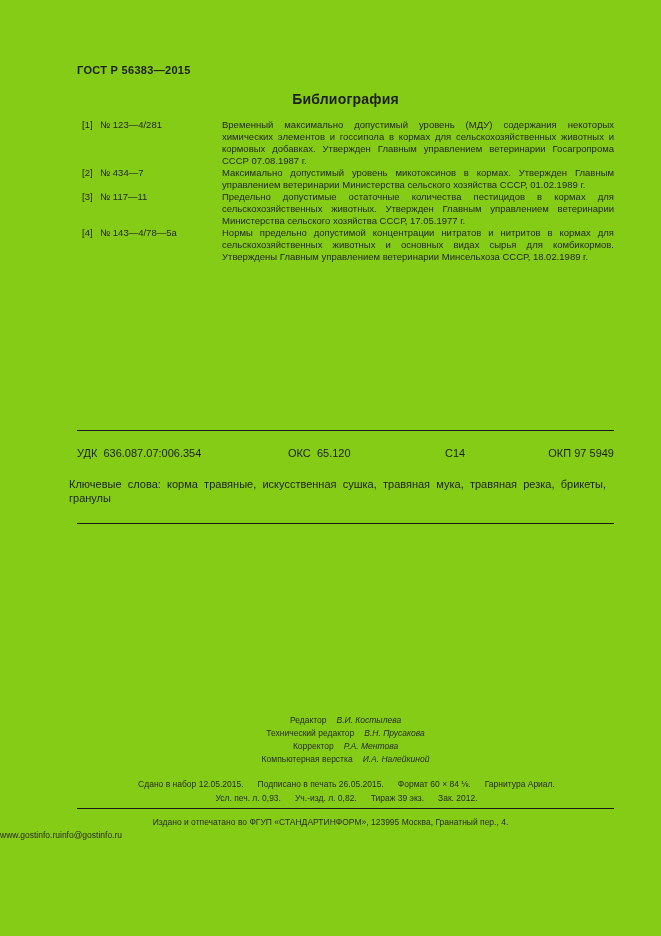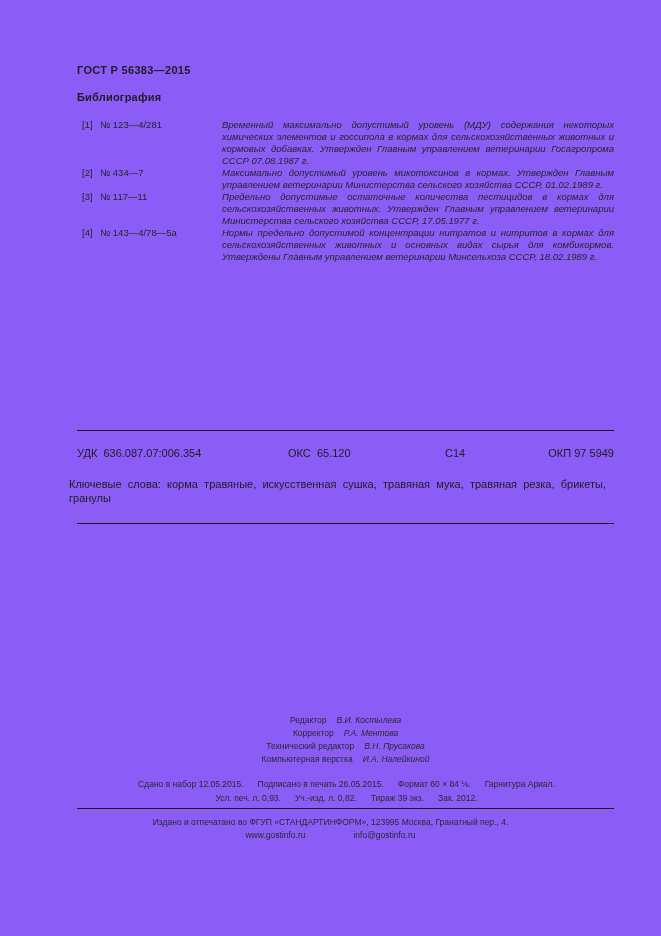--- a/index.html
+++ b/index.html
@@ -1,28 +1,28 @@
 <!DOCTYPE html>
 <html><head>
 <meta charset="utf-8">
 <style>
   html,body{margin:0;padding:0;background:#ffffff;}
   .page{
-    position:relative;width:661px;height:936px;background:#8b5cf6;
+    position:relative;width:661px;height:936px;background:#84cc16;
     font-family:"Liberation Sans","DejaVu Sans",sans-serif;color:#1e1e1e;
     overflow:hidden;
   }
   .doc-number{position:absolute;left:77px;top:64px;font-size:11px;font-weight:bold;letter-spacing:.3px;}
-  .section-title{position:absolute;left:77px;top:91px;width:537px;font-size:11px;font-weight:bold;letter-spacing:.2px;}
+  .section-title{position:absolute;left:77px;top:91px;width:537px;text-align:center;font-size:14px;font-weight:bold;letter-spacing:.2px;}
 
   .bib{position:absolute;left:82px;top:119px;width:532px;font-size:9.5px;line-height:12px;color:#262626;}
   .bib-entry{display:flex;align-items:flex-start;}
   .bib-label{flex:none;width:140px;display:flex;}
   .bib-index{flex:none;width:18px;}
-  .bib-text{flex:1;text-align:justify;font-style:italic;}
+  .bib-text{flex:1;text-align:justify;}
 
   .rule{position:absolute;left:77px;width:537px;height:0;border-top:1.5px solid #1a1a1a;}
   .rule-1{top:430px;}
   .rule-2{top:523px;}
   .rule-3{top:808px;}
 
   .class-row{position:absolute;left:0;top:447px;width:661px;height:14px;font-size:11px;}
   .class-row span{position:absolute;top:0;white-space:pre;}
   .udk{left:77px;}
   .oks{left:288px;}
@@ -31,21 +31,21 @@
 
   .keywords{position:absolute;left:69px;top:477px;width:537px;font-size:11px;line-height:14px;text-align:justify;}
 
   .credits{position:absolute;left:77px;top:714px;width:537px;text-align:center;font-size:8.5px;line-height:13px;color:#2a2a2a;}
   .credit-name{font-style:italic;margin-left:10px;}
 
   .imprint{position:absolute;left:0;top:777px;width:661px;font-size:8.5px;color:#2a2a2a;}
   .imprint-line{display:flex;justify-content:center;gap:14px;line-height:14px;white-space:pre;padding-left:32px;}
 
   .publisher{position:absolute;left:0;top:816px;width:661px;font-size:8.5px;text-align:center;line-height:13px;color:#2a2a2a;}
-  .pub-web{display:flex;justify-content:center;gap:48px;}
+  .pub-web{display:flex;}
 </style>
 </head>
 <body>
 
 <div class="page">
 
   <div class="doc-number">ГОСТ Р 56383—2015</div>
   <div class="section-title">Библиография</div>
 
   <div class="bib">
@@ -90,24 +90,24 @@
 
   <div class="keywords">Ключевые слова: корма травяные, искусственная сушка, травяная мука, травяная резка, брикеты, гранулы</div>
 
   <div class="rule rule-2"></div>
 
   <div class="credits">
     <div class="credit-line">
       <span>Редактор</span><span class="credit-name">В.И. Костылева</span>
     </div>
     <div class="credit-line">
-      <span>Корректор</span><span class="credit-name">Р.А. Ментова</span>
+      <span>Технический редактор</span><span class="credit-name">В.Н. Прусакова</span>
     </div>
     <div class="credit-line">
-      <span>Технический редактор</span><span class="credit-name">В.Н. Прусакова</span>
+      <span>Корректор</span><span class="credit-name">Р.А. Ментова</span>
     </div>
     <div class="credit-line">
       <span>Компьютерная верстка</span><span class="credit-name">И.А. Налейкиной</span>
     </div>
   </div>
 
   <div class="imprint">
     <div class="imprint-line">
       <span>Сдано в набор 12.05.2015.</span>
       <span>Подписано в печать 26.05.2015.</span>

